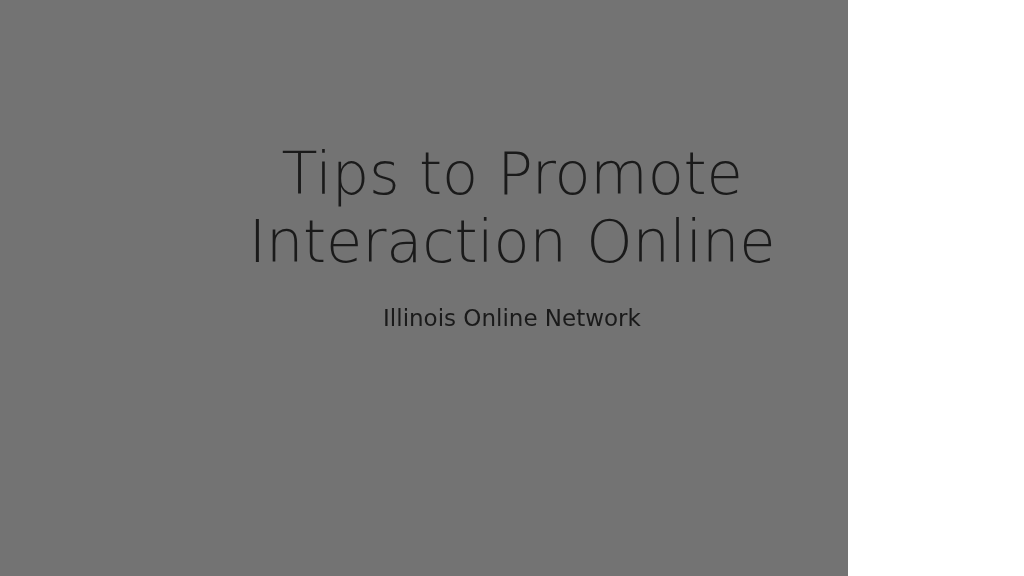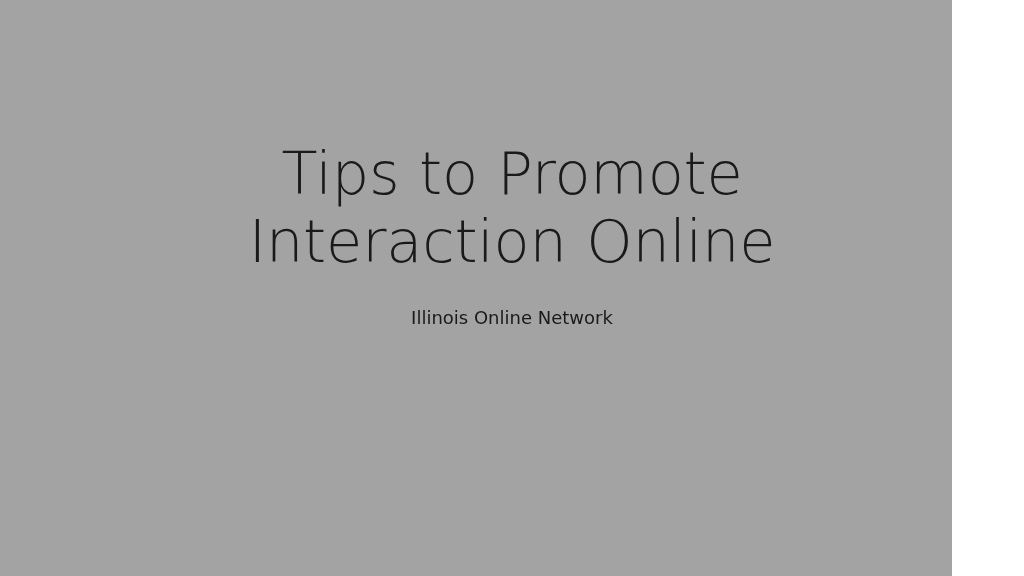--- a/index.html
+++ b/index.html
@@ -10,23 +10,23 @@
   body {
     width: 1024px;
     height: 576px;
     background: #ffffff;
     font-family: "DejaVu Sans", sans-serif;
     overflow: hidden;
   }
 
   .slide {
     position: relative;
-    width: 952px;
+    width: 848px;
     height: 576px;
-    background: #a3a3a3;
+    background: #737373;
     box-sizing: border-box;
   }
 
   
   .title-placeholder {
     position: absolute;
     left: 128px;
     top: 140px;
     width: 768px;
     text-align: center;
@@ -52,21 +52,21 @@
     top: 303px;
     width: 768px;
     text-align: center;
   }
 
   .slide-subtitle {
     margin: 0;
     padding: 0;
     font-family: "DejaVu Sans", sans-serif;
     font-weight: 400;
-    font-size: 18px;
+    font-size: 23px;
     line-height: 30px;
     color: #1a1a1a;
     text-align: center;
   }
 
   
   .slide-body-empty {
     position: absolute;
     left: 0;
     top: 350px;

